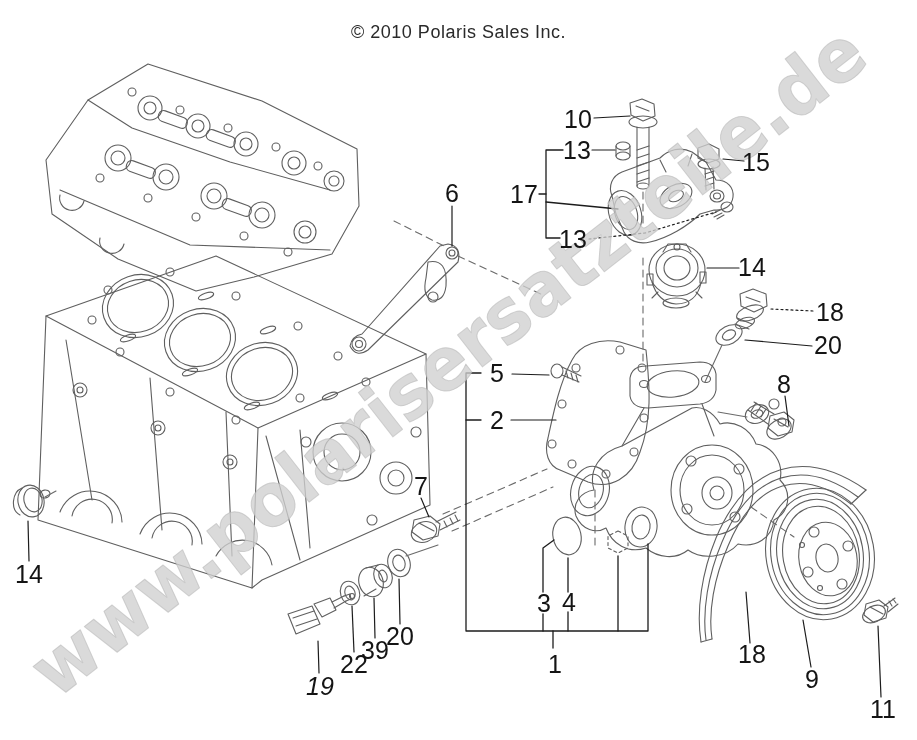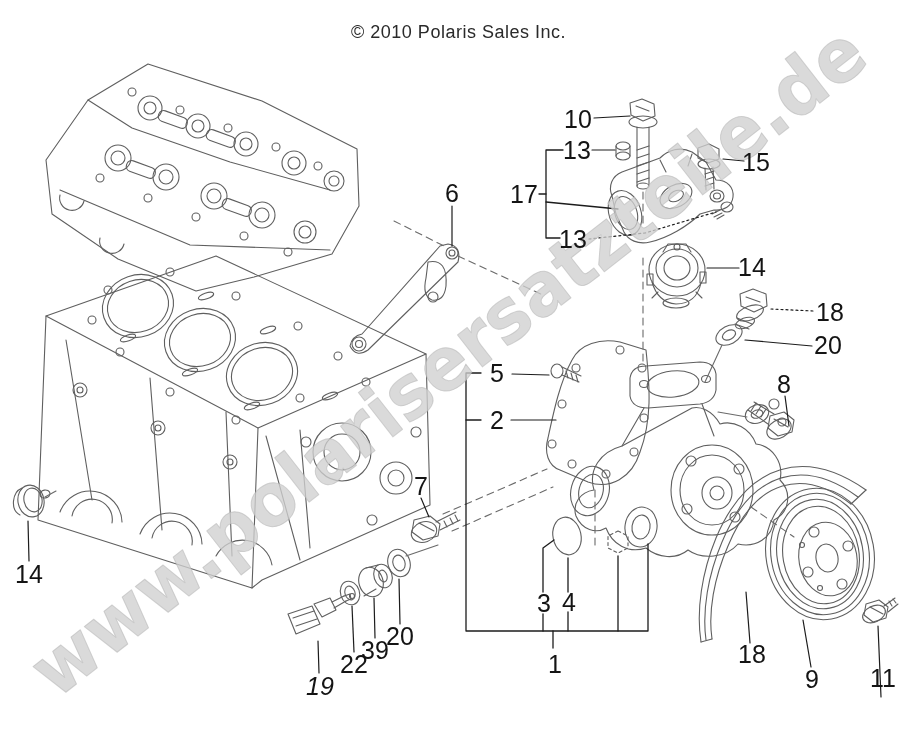--- a/index.html
+++ b/index.html
@@ -399,16 +399,16 @@
       <div class="callout" style="left: 29px; top: 574px; color: rgb(20, 20, 20);">14</div>
       <div class="callout" style="left: 544px; top: 603px; color: rgb(20, 20, 20);">3</div>
       <div class="callout" style="left: 569px; top: 602px; color: rgb(20, 20, 20);">4</div>
       <div class="callout" style="left: 555px; top: 664px; color: rgb(20, 20, 20);">1</div>
       <div class="callout" style="left: 320px; top: 686px; color: rgb(20, 20, 20); font-style: italic;">19</div>
       <div class="callout" style="left: 354px; top: 664px; color: rgb(20, 20, 20);">22</div>
       <div class="callout" style="left: 375px; top: 650px; color: rgb(20, 20, 20);">39</div>
       <div class="callout" style="left: 400px; top: 636px; color: rgb(20, 20, 20);">20</div>
       <div class="callout" style="left: 752px; top: 654px; color: rgb(20, 20, 20);">18</div>
       <div class="callout" style="left: 812px; top: 679px; color: rgb(20, 20, 20);">9</div>
-      <div class="callout" style="left: 883px; top: 678px; color: rgb(20, 20, 20);">11</div>
+      <div class="callout" style="left: 883px; top: 709px; color: rgb(20, 20, 20);">11</div>
     </div>
 
 </div>
 
 </body></html>

